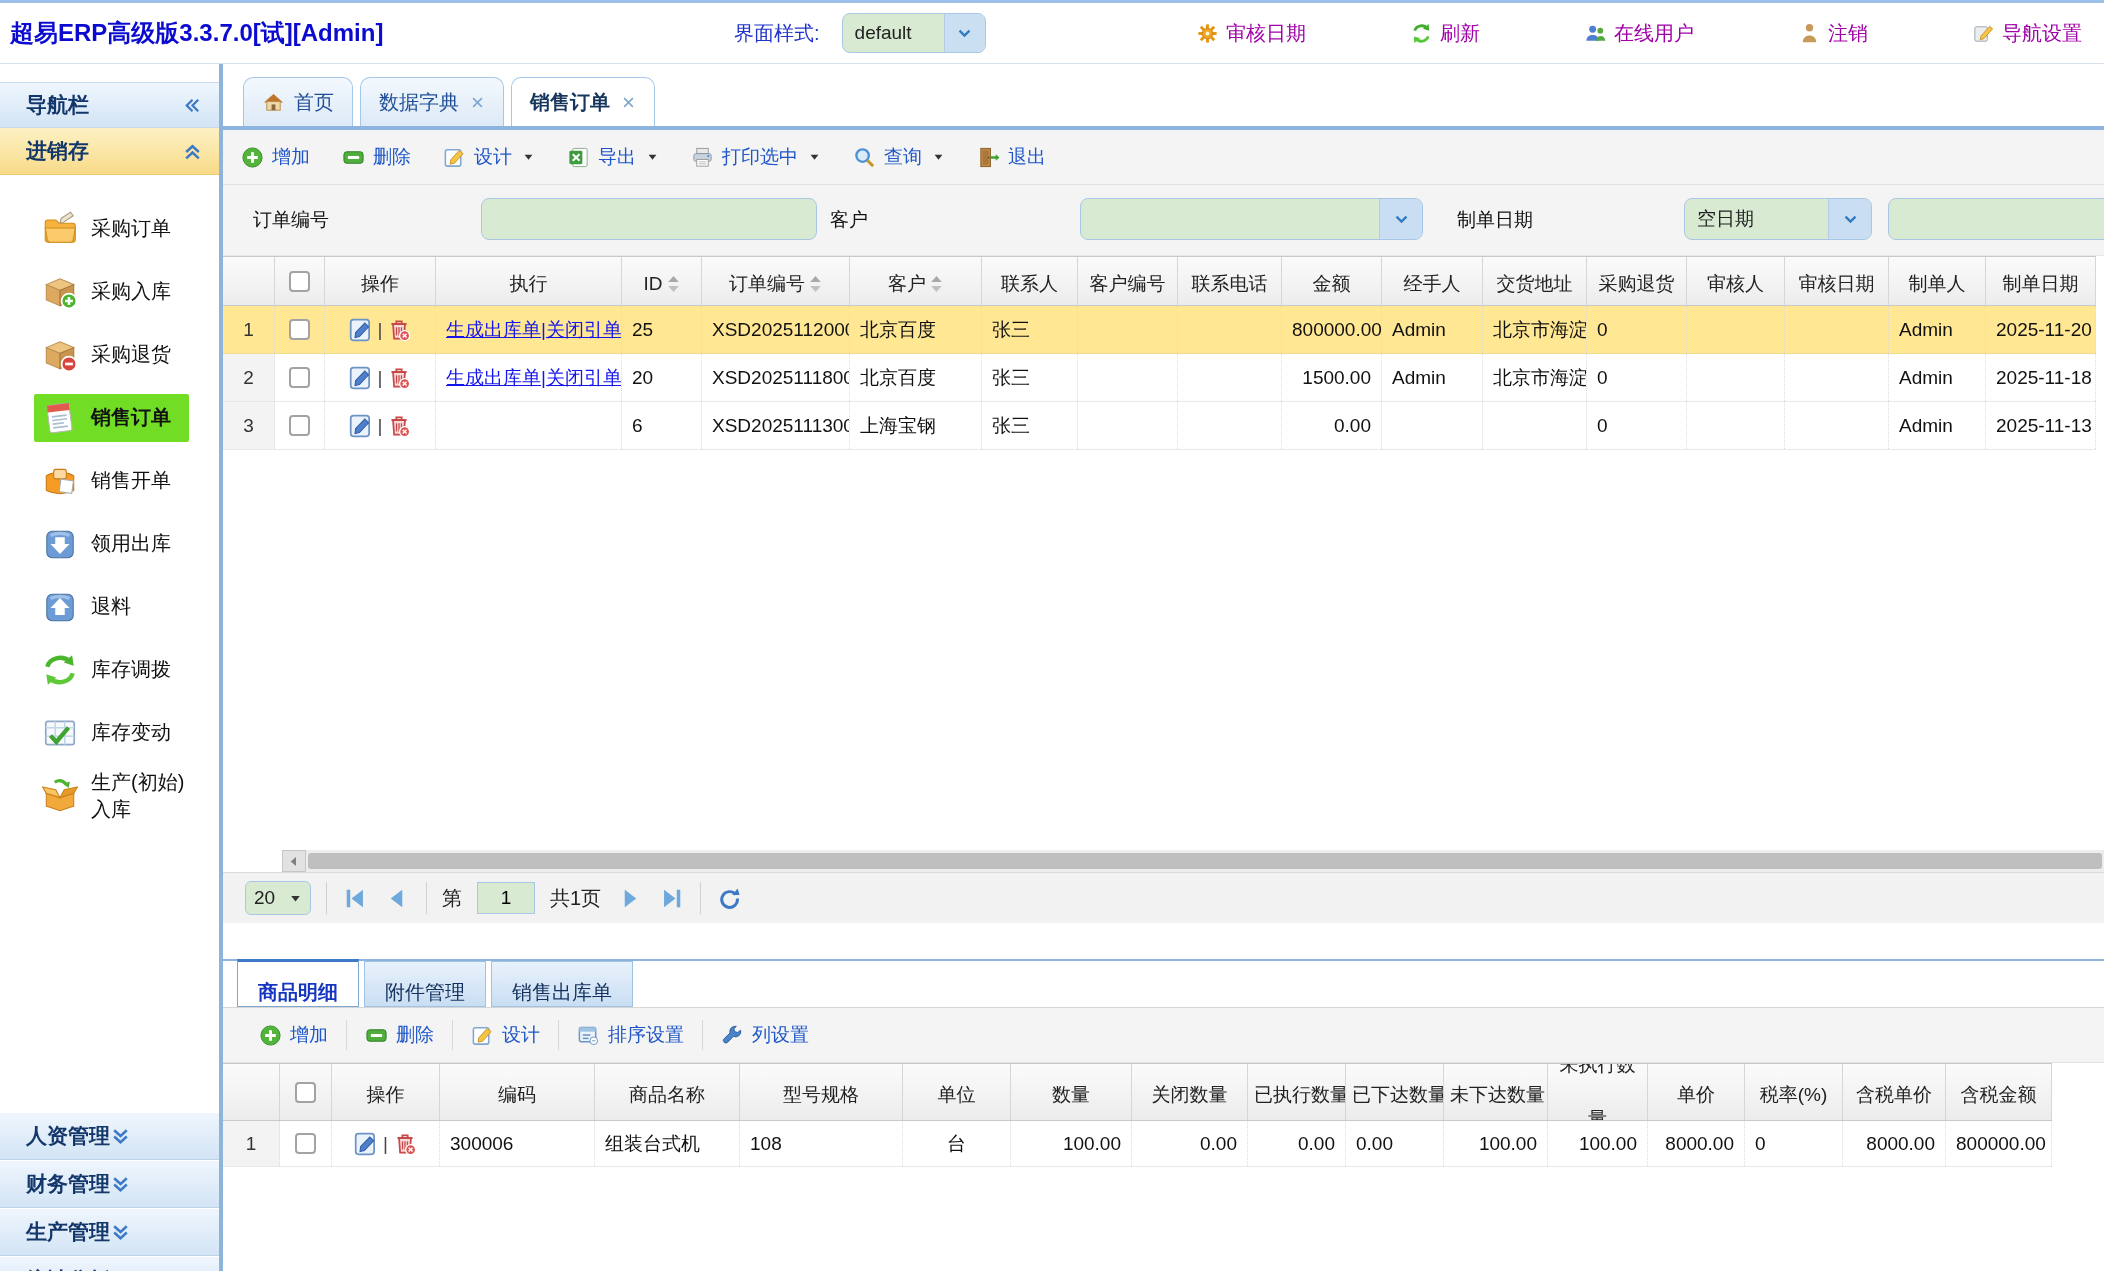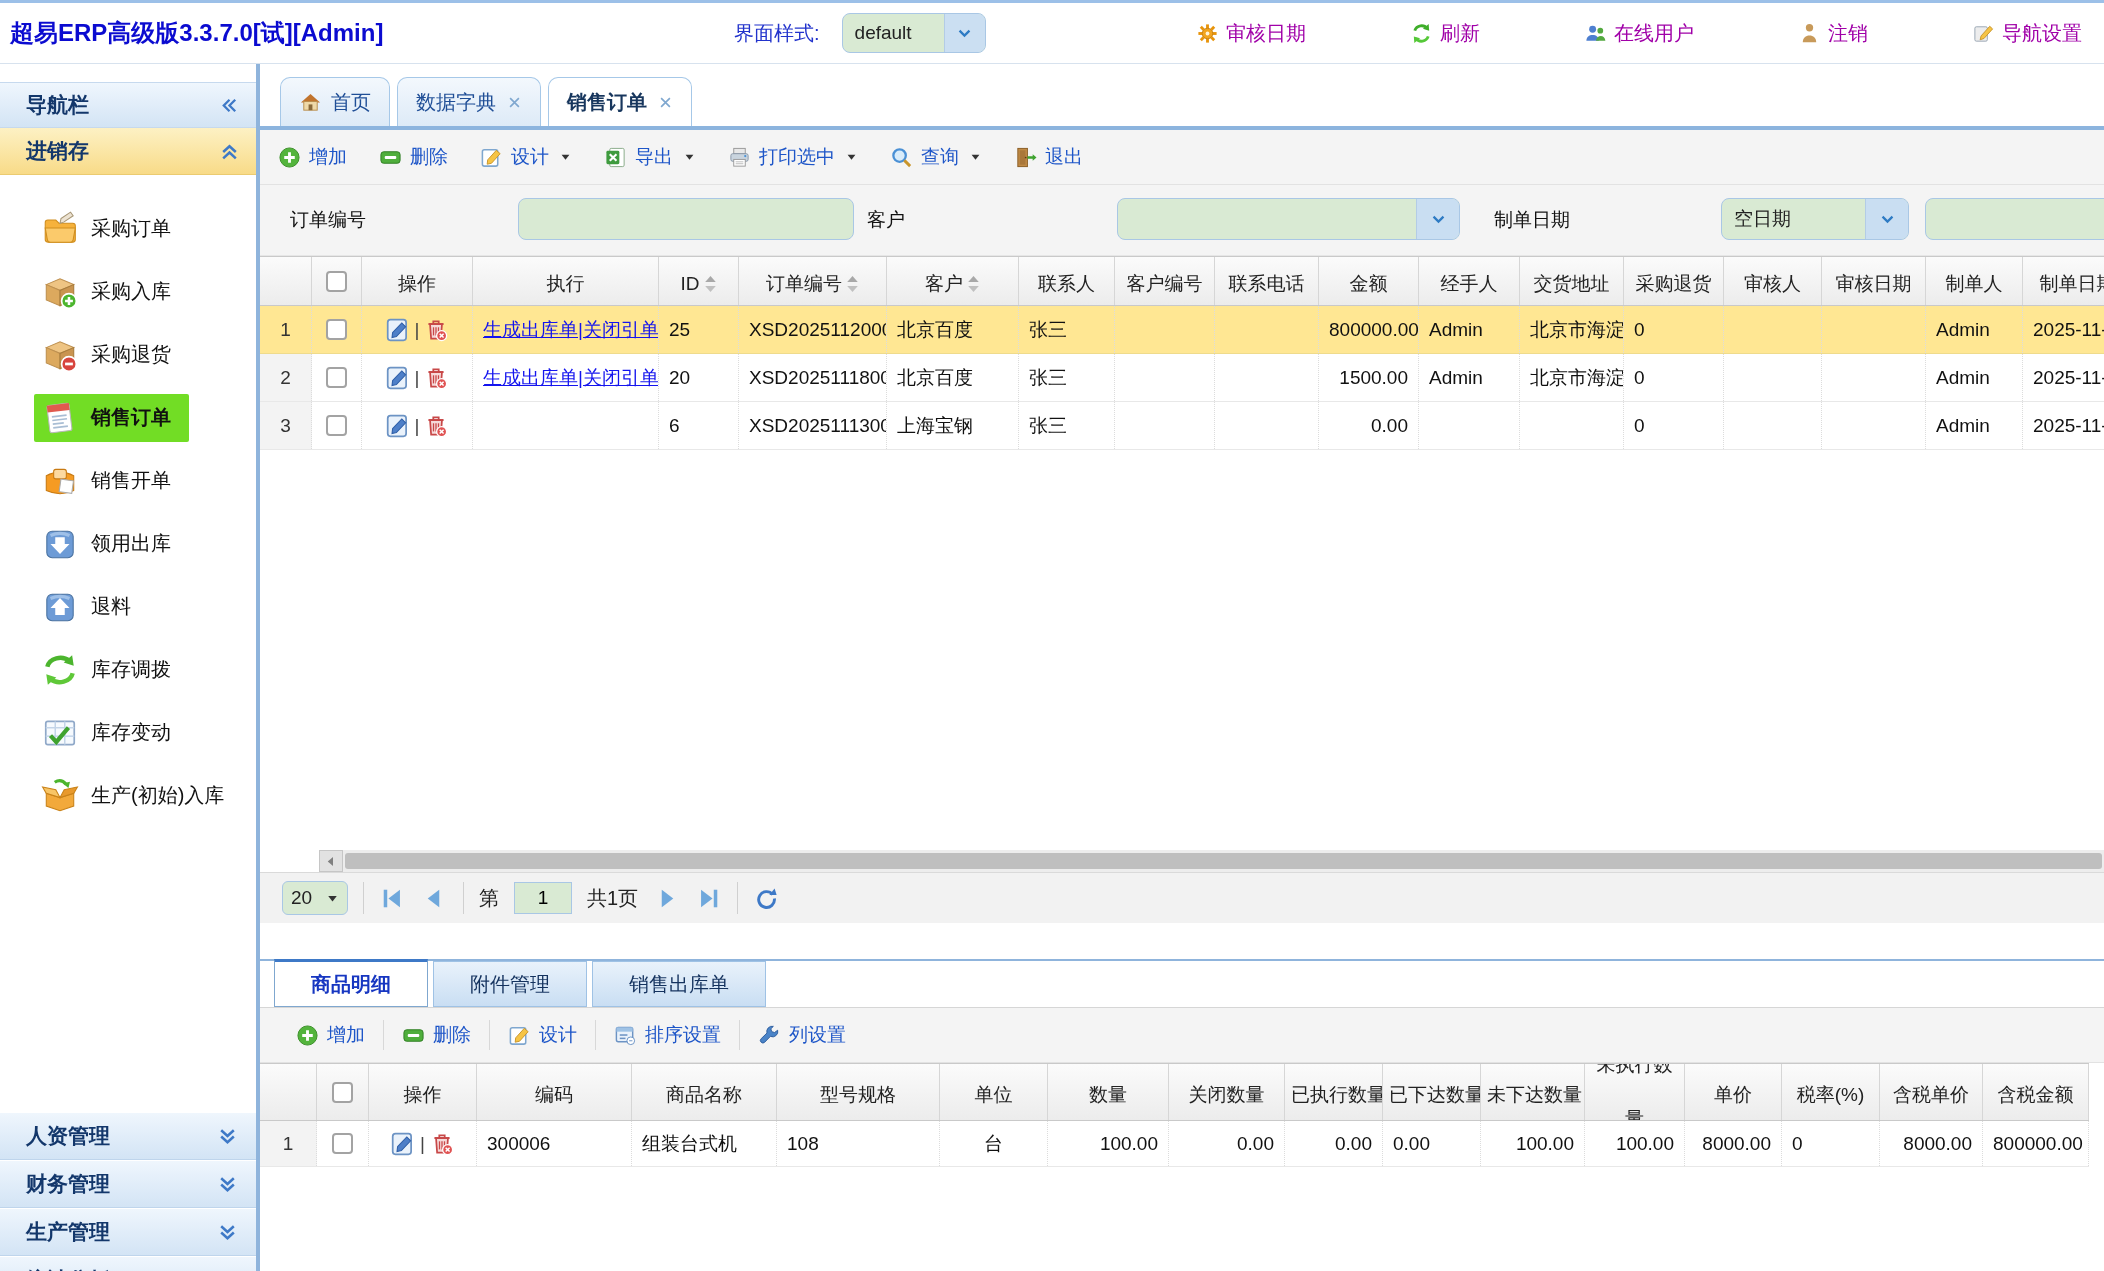--- a/index.html
+++ b/index.html
@@ -21,37 +21,37 @@
                 display:flex;align-items:center;justify-content:center;}
   .cap .i16{width:17px;height:17px;}
   .tb-links{position:absolute;right:22px;top:0;height:60px;display:flex;align-items:center;gap:104px;}
   .tb-link{display:flex;align-items:center;gap:7px;color:#A000A8;font-size:20px;cursor:pointer;white-space:nowrap;}
   .i22{width:23px;height:23px;flex:none;}
 
   
   .body-row{flex:1;display:flex;min-height:0;}
 
   
-  .sidebar{width:260px;flex:none;background:#fff;border-right:4px solid #8FB4DC;box-sizing:border-box;position:relative;}
+  .sidebar{width:223px;flex:none;background:#fff;border-right:4px solid #8FB4DC;box-sizing:border-box;position:relative;}
   .sb-header{margin-top:18px;height:44px;display:flex;align-items:center;justify-content:space-between;
              padding:0 16px 0 26px;background:linear-gradient(#EFF6FD,#D3E4F5);
              border-top:1px solid #C6D9EE;border-bottom:1px solid #C6D9EE;
              color:#13376B;font-size:21px;font-weight:bold;cursor:pointer;}
   .sb-group{height:46px;display:flex;align-items:center;justify-content:space-between;
             padding:0 16px 0 26px;background:linear-gradient(#FDF1C4,#F8DB88);
             border-bottom:1px solid #EBCB70;color:#13376B;font-size:21px;font-weight:bold;cursor:pointer;}
   .i20{width:21px;height:21px;flex:none;}
   .sb-menu{padding-top:22px;}
   .sb-item{height:63px;display:flex;align-items:center;padding-left:34px;cursor:pointer;}
   .sb-item-inner{display:inline-flex;align-items:center;gap:12px;padding:5px 18px 5px 7px;border-radius:2px;
                  font-size:20px;color:#111;}
   .sb-item.active .sb-item-inner{background:#72DD25;font-weight:bold;}
   .sb-ic{width:38px;height:38px;flex:none;}
   .sb-bottom{position:absolute;top:1048px;left:0;right:0;}
-  .sb-botbar{height:46px;display:flex;align-items:center;justify-content:space-between;
+  .sb-botbar{height:46px;display:flex;align-items:center;
              padding:0 18px 0 26px;background:linear-gradient(#EFF6FD,#D3E4F5);
              border-top:1px solid #FFFFFF;border-bottom:1px solid #BFD5EC;
              color:#13376B;font-size:21px;font-weight:bold;cursor:pointer;}
 
   
   .content{flex:1;min-width:0;display:flex;flex-direction:column;background:#fff;}
   .tabstrip{height:66px;flex:none;display:flex;align-items:flex-end;padding-left:20px;gap:7px;
             border-bottom:4px solid #8CB4DE;box-sizing:border-box;background:#fff;}
   .tab{height:48px;display:flex;align-items:center;gap:9px;padding:0 18px;
        border:1px solid #A6C8E8;border-bottom:none;border-radius:10px 10px 0 0;
@@ -132,21 +132,21 @@
   .pinput{width:58px;height:32px;background:#D9EAD3;border:1px solid #A9C7E5;text-align:center;
           font-size:19px;box-sizing:border-box;outline:none;font-family:"Liberation Sans","DejaVu Sans",sans-serif;}
   .psep{width:1px;height:32px;background:#D0D0D0;flex:none;}
 
   .subgap{height:36px;flex:none;background:#fff;}
 
   
   .subpanel{flex:none;background:#fff;}
   .subtabs{height:48px;display:flex;align-items:stretch;padding-left:14px;gap:5px;
            border-top:2px solid #8FB4DC;background:#fff;box-sizing:border-box;}
-  .stab{display:flex;align-items:center;padding:0 36px;font-size:20px;color:#14325E;cursor:pointer;
+  .stab{display:flex;align-items:flex-end;padding:0 20px;font-size:20px;color:#14325E;cursor:pointer;
         background:linear-gradient(#E9F2FB,#C9DEF3);border:1px solid #9FC2E5;box-sizing:border-box;}
   .stab.active{background:#fff;border:1px solid #7FA7CF;border-top:3px solid #3E79C7;
                font-weight:bold;color:#1636C1;margin-top:-2px;position:relative;z-index:2;}
 </style>
 </head>
 <body>
 
 <div class="app">
 
   <header class="topbar">

